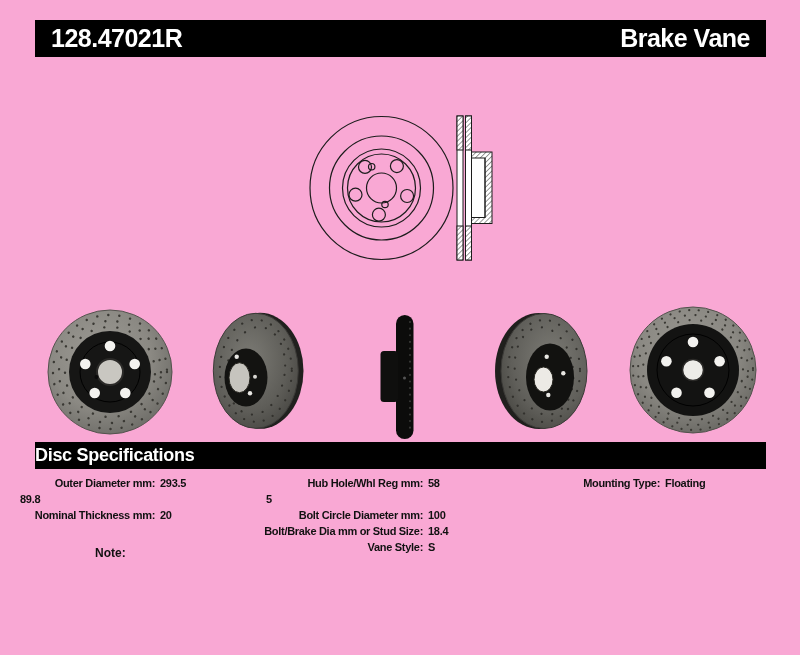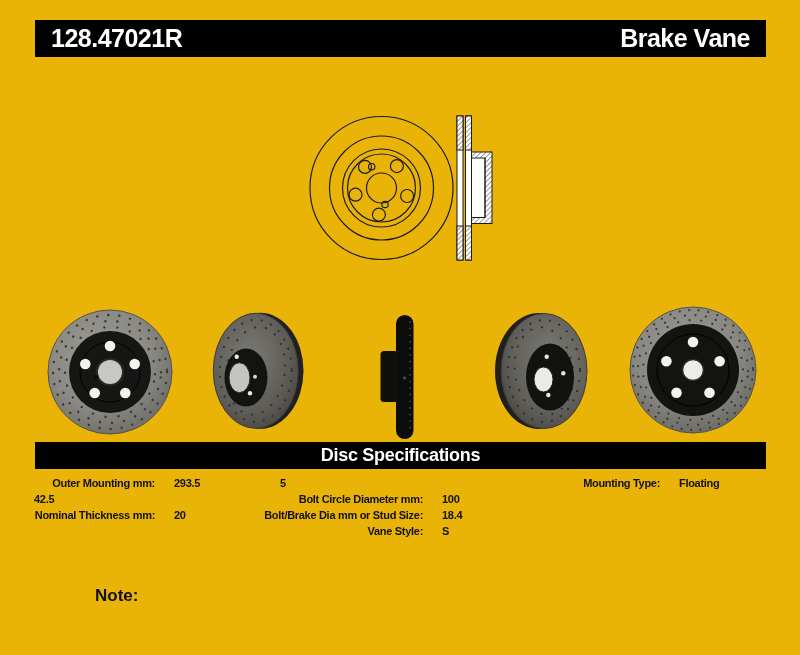--- a/index.html
+++ b/index.html
@@ -1,44 +1,44 @@
 <!DOCTYPE html>
 <html><head>
 <meta charset="utf-8">
 <style>
   html,body{margin:0;padding:0;background:#ffffff;}
   .page{
-    position:relative;width:800px;height:655px;background:#eab308;overflow:hidden;
+    position:relative;width:800px;height:655px;background:#f9a8d4;overflow:hidden;
     font-family:"Liberation Sans", sans-serif;color:#111;
   }
   .bar{
     position:absolute;left:35px;width:731px;background:#000;color:#fff;
     box-sizing:border-box;font-weight:bold;
   }
   .header-bar{
     top:20px;height:37px;display:flex;align-items:center;justify-content:space-between;
     padding:0 16px;font-size:25px;letter-spacing:-0.5px;
   }
   .spec-bar{
-    top:442px;height:27px;display:flex;align-items:center;justify-content:center;
+    top:442px;height:27px;display:flex;align-items:center;justify-content:flex-start;
     font-size:18px;letter-spacing:-0.3px;
   }
   .tech-drawing{position:absolute;left:295px;top:100px;}
   .photo{position:absolute;}
   .spec-col{position:absolute;top:475px;font-size:11px;font-weight:bold;letter-spacing:-0.3px;}
   .col-left{left:15px;}
   .col-center{left:261px;}
   .col-right{left:560px;}
   .spec-row{display:flex;height:16px;line-height:16px;}
   .spec-row .lbl{display:inline-block;text-align:right;white-space:nowrap;}
   .col-left  .lbl{width:140px;}
   .col-center .lbl{width:162px;}
   .col-right .lbl{width:100px;}
-  .spec-row .val{margin-left:19px;white-space:nowrap;}
-  .note{position:absolute;left:95px;top:586px;font-size:17px;font-weight:bold;}
+  .spec-row .val{margin-left:5px;white-space:nowrap;}
+  .note{position:absolute;left:95px;top:546px;font-size:12px;font-weight:bold;}
 </style>
 </head>
 <body>
 
 <div class="page">
 
   <div class="bar header-bar">
     <span>128.47021R</span>
     <span>Brake Vane</span>
   </div>
@@ -166,34 +166,38 @@
     <circle cx="40.4" cy="58.3" r="5.3" fill="#f3f2ef"></circle>
     <circle cx="67" cy="67" r="10.5" fill="#edece8" stroke="#2b2a28" stroke-width="1.5"></circle>
   </svg>
 
   <div class="bar spec-bar">
     <span>Disc Specifications</span>
   </div>
 
   <div class="spec-col col-left">
     <div class="spec-row">
-      <span class="lbl">Outer Mounting mm:</span>
+      <span class="lbl">Outer Diameter mm:</span>
       <span class="val">293.5</span>
     </div>
     <div class="spec-row">
-      <span class="val">42.5</span>
+      <span class="val">89.8</span>
     </div>
     <div class="spec-row">
       <span class="lbl">Nominal Thickness mm:</span>
       <span class="val">20</span>
     </div>
   </div>
 
   <div class="spec-col col-center">
     <div class="spec-row">
+      <span class="lbl">Hub Hole/Whl Reg mm:</span>
+      <span class="val">58</span>
+    </div>
+    <div class="spec-row">
       <span class="val">5</span>
     </div>
     <div class="spec-row">
       <span class="lbl">Bolt Circle Diameter mm:</span>
       <span class="val">100</span>
     </div>
     <div class="spec-row">
       <span class="lbl">Bolt/Brake Dia mm or Stud Size:</span>
       <span class="val">18.4</span>
     </div>

